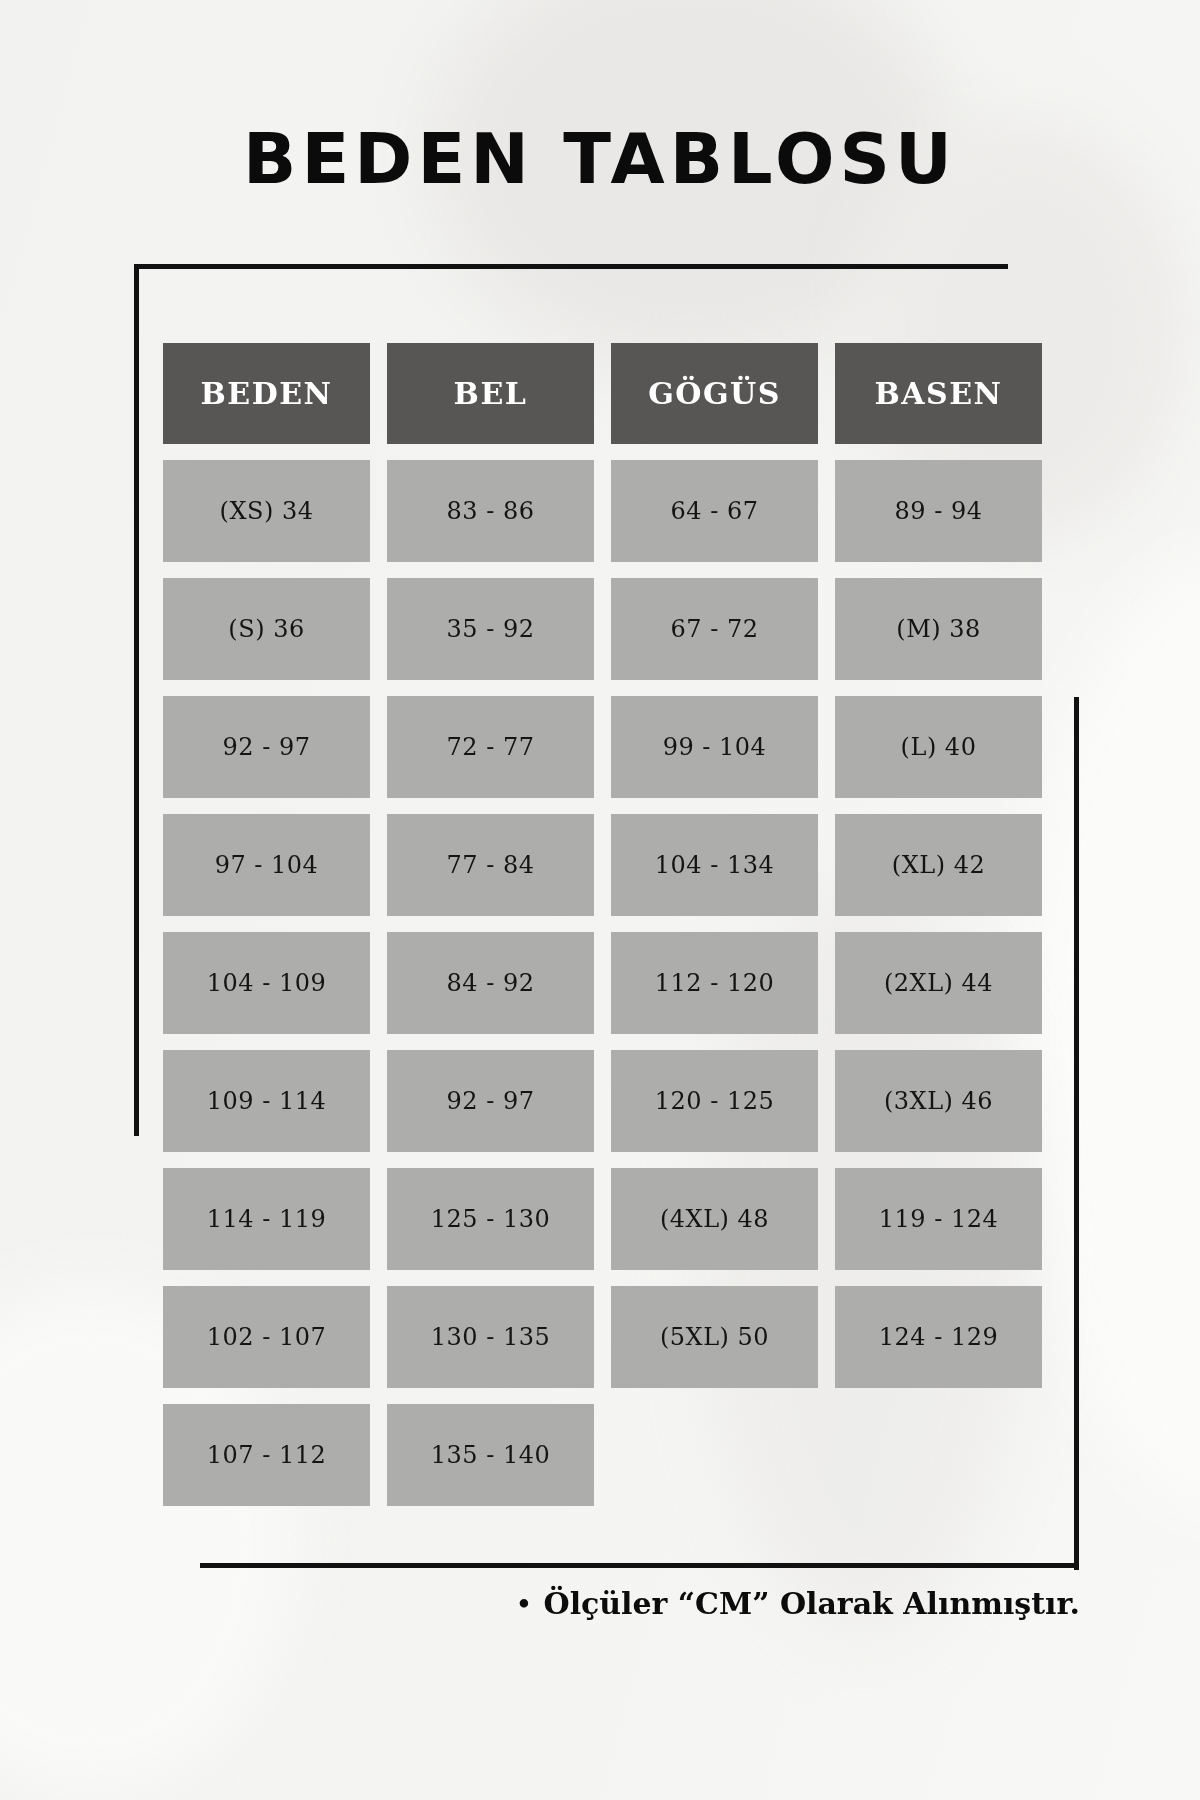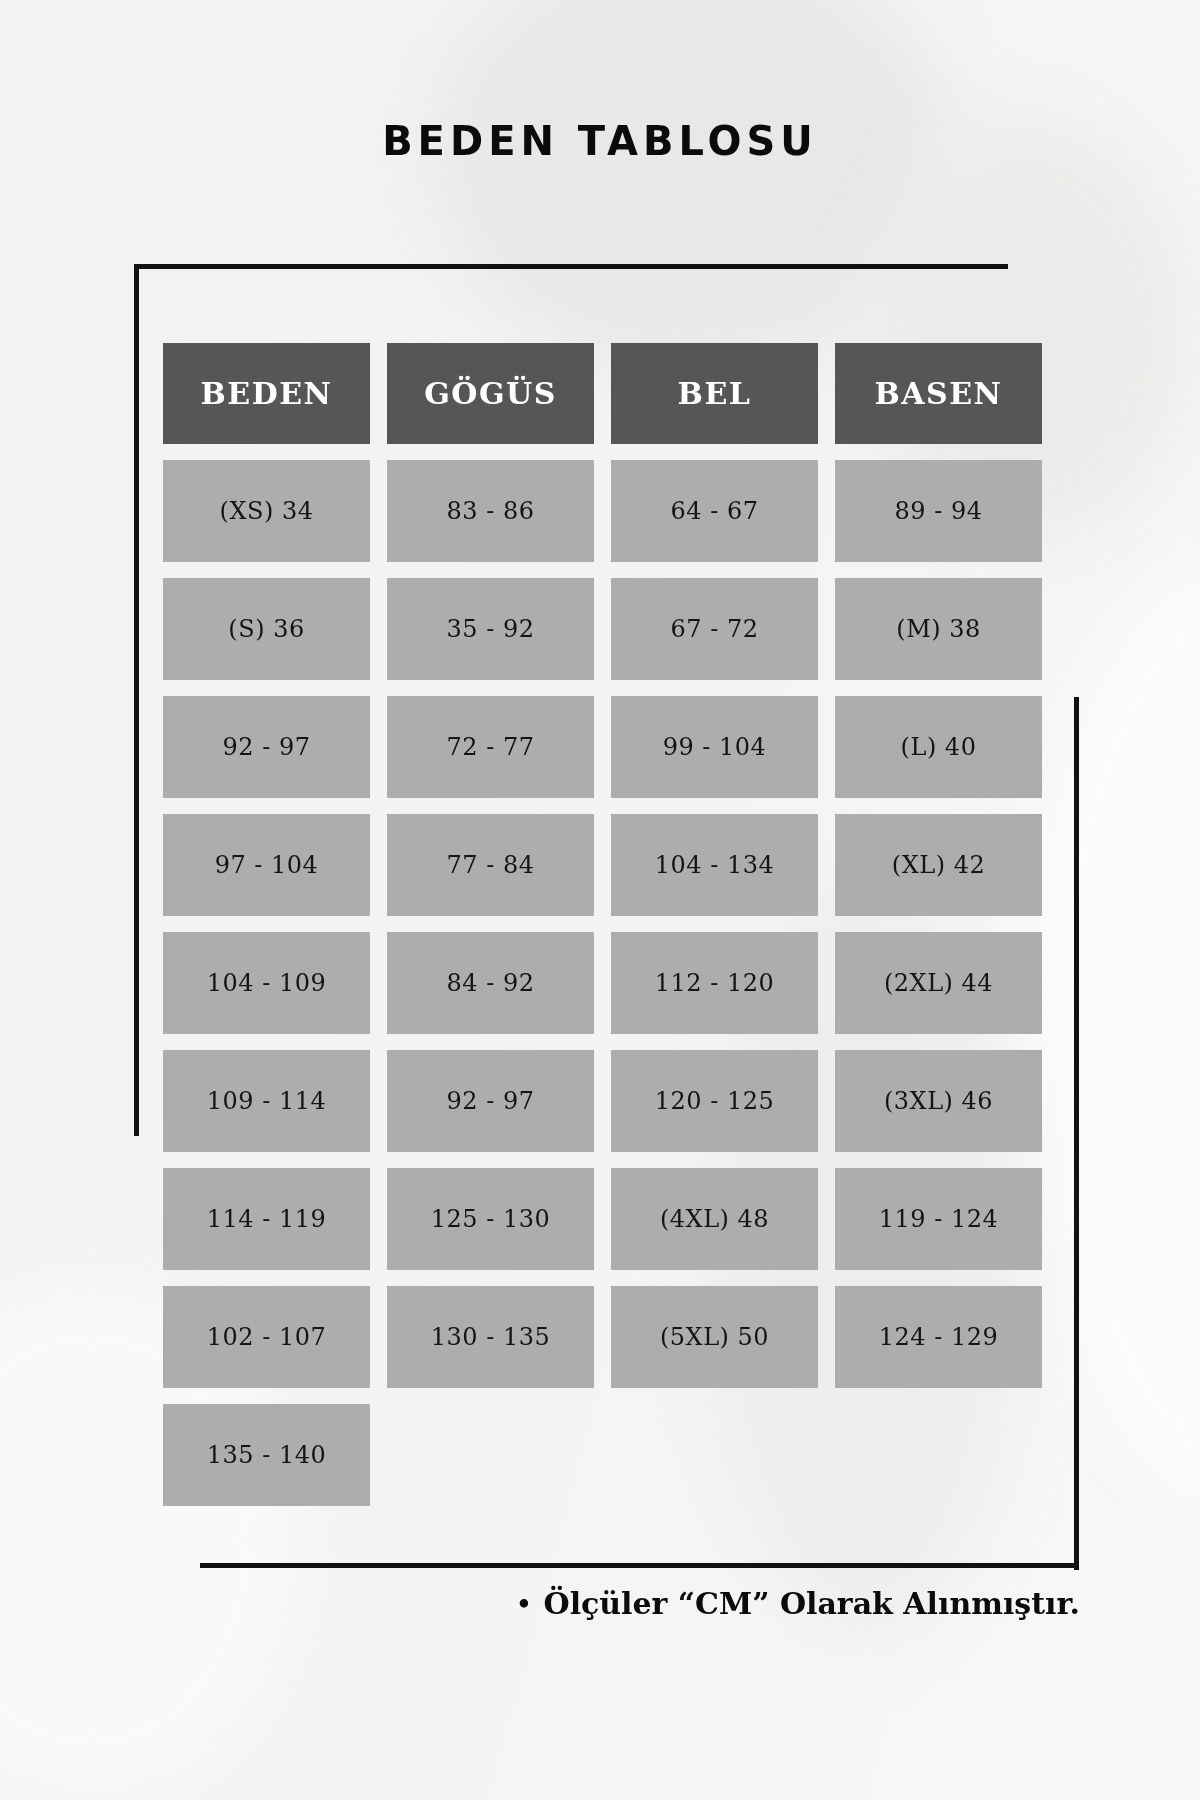--- a/index.html
+++ b/index.html
@@ -29,21 +29,21 @@
   .wm-5 { left: -120px; top: 1280px; width: 420px; height: 520px; background: #f9f9f8; }
 
   .page-title {
     position: absolute;
     left: 0;
     top: 118px;
     width: 100%;
     text-align: center;
     font-family: "DejaVu Sans", "Liberation Sans", sans-serif;
     font-weight: 800;
-    font-size: 40px;
+    font-size: 70px;
     letter-spacing: 5px;
     color: #0b0b0b;
   }
 
   .frame-line {
     position: absolute;
     background: #111111;
   }
   .frame-top-h    { left: 134px;  top: 264px;  width: 874px; height: 5px; }
   .frame-left-v   { left: 134px;  top: 264px;  width: 5px;   height: 872px; }
@@ -108,22 +108,22 @@
 
 <div class="page-title">BEDEN TABLOSU</div>
 
 <div class="frame-line frame-top-h"></div>
 <div class="frame-line frame-left-v"></div>
 <div class="frame-line frame-right-v"></div>
 <div class="frame-line frame-bottom-h"></div>
 
 <div class="size-table">
     <div class="cell header-cell">BEDEN</div>
+    <div class="cell header-cell">BEL</div>
     <div class="cell header-cell">GÖGÜS</div>
-    <div class="cell header-cell">BEL</div>
     <div class="cell header-cell">BASEN</div>
     <div class="cell data-cell">(XS) 34</div>
     <div class="cell data-cell">83 - 86</div>
     <div class="cell data-cell">64 - 67</div>
     <div class="cell data-cell">89 - 94</div>
     <div class="cell data-cell">(S) 36</div>
     <div class="cell data-cell">35 - 92</div>
     <div class="cell data-cell">67 - 72</div>
     <div class="cell data-cell">(M) 38</div>
     <div class="cell data-cell">92 - 97</div>
@@ -143,19 +143,20 @@
     <div class="cell data-cell">120 - 125</div>
     <div class="cell data-cell">(3XL) 46</div>
     <div class="cell data-cell">114 - 119</div>
     <div class="cell data-cell">125 - 130</div>
     <div class="cell data-cell">(4XL) 48</div>
     <div class="cell data-cell">119 - 124</div>
     <div class="cell data-cell">102 - 107</div>
     <div class="cell data-cell">130 - 135</div>
     <div class="cell data-cell">(5XL) 50</div>
     <div class="cell data-cell">124 - 129</div>
+    <div class="cell data-cell">107 - 112</div>
     <div class="cell data-cell">135 - 140</div>
   </div>
 
 <div class="footnote">
   <span class="bullet">•</span>
   <span>Ölçüler “CM” Olarak Alınmıştır.</span>
 </div>
 
 </body></html>

